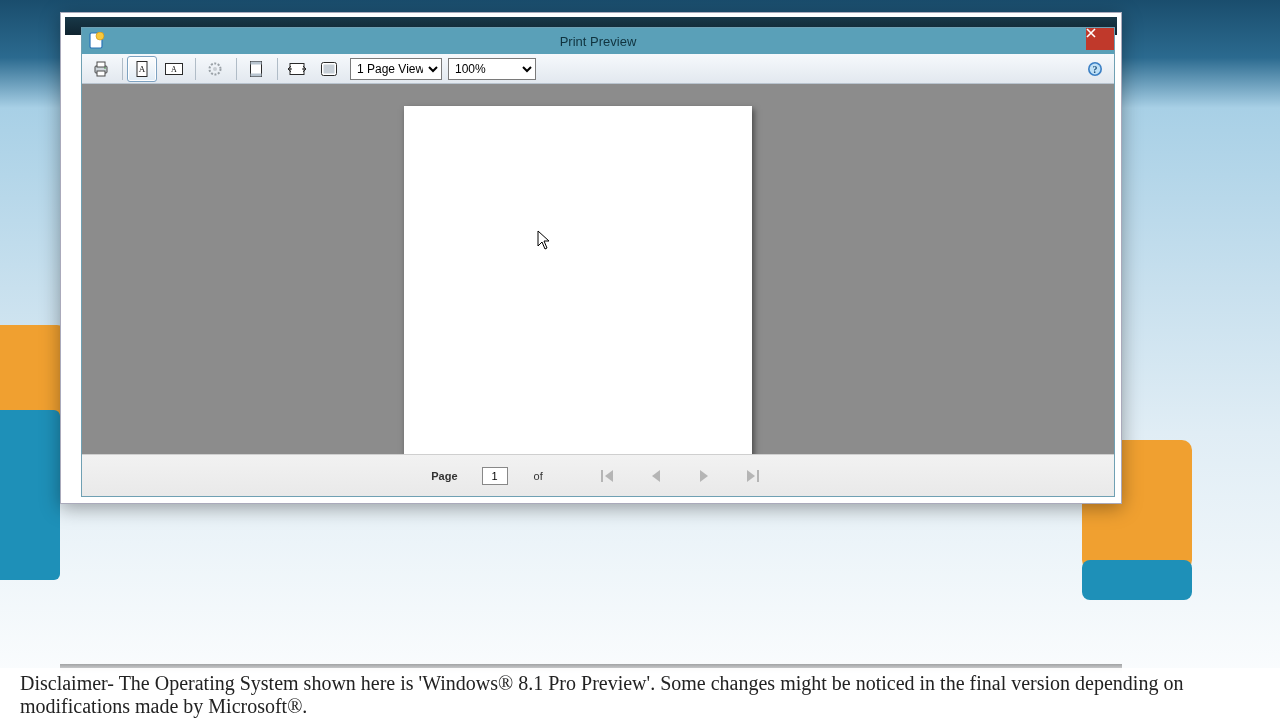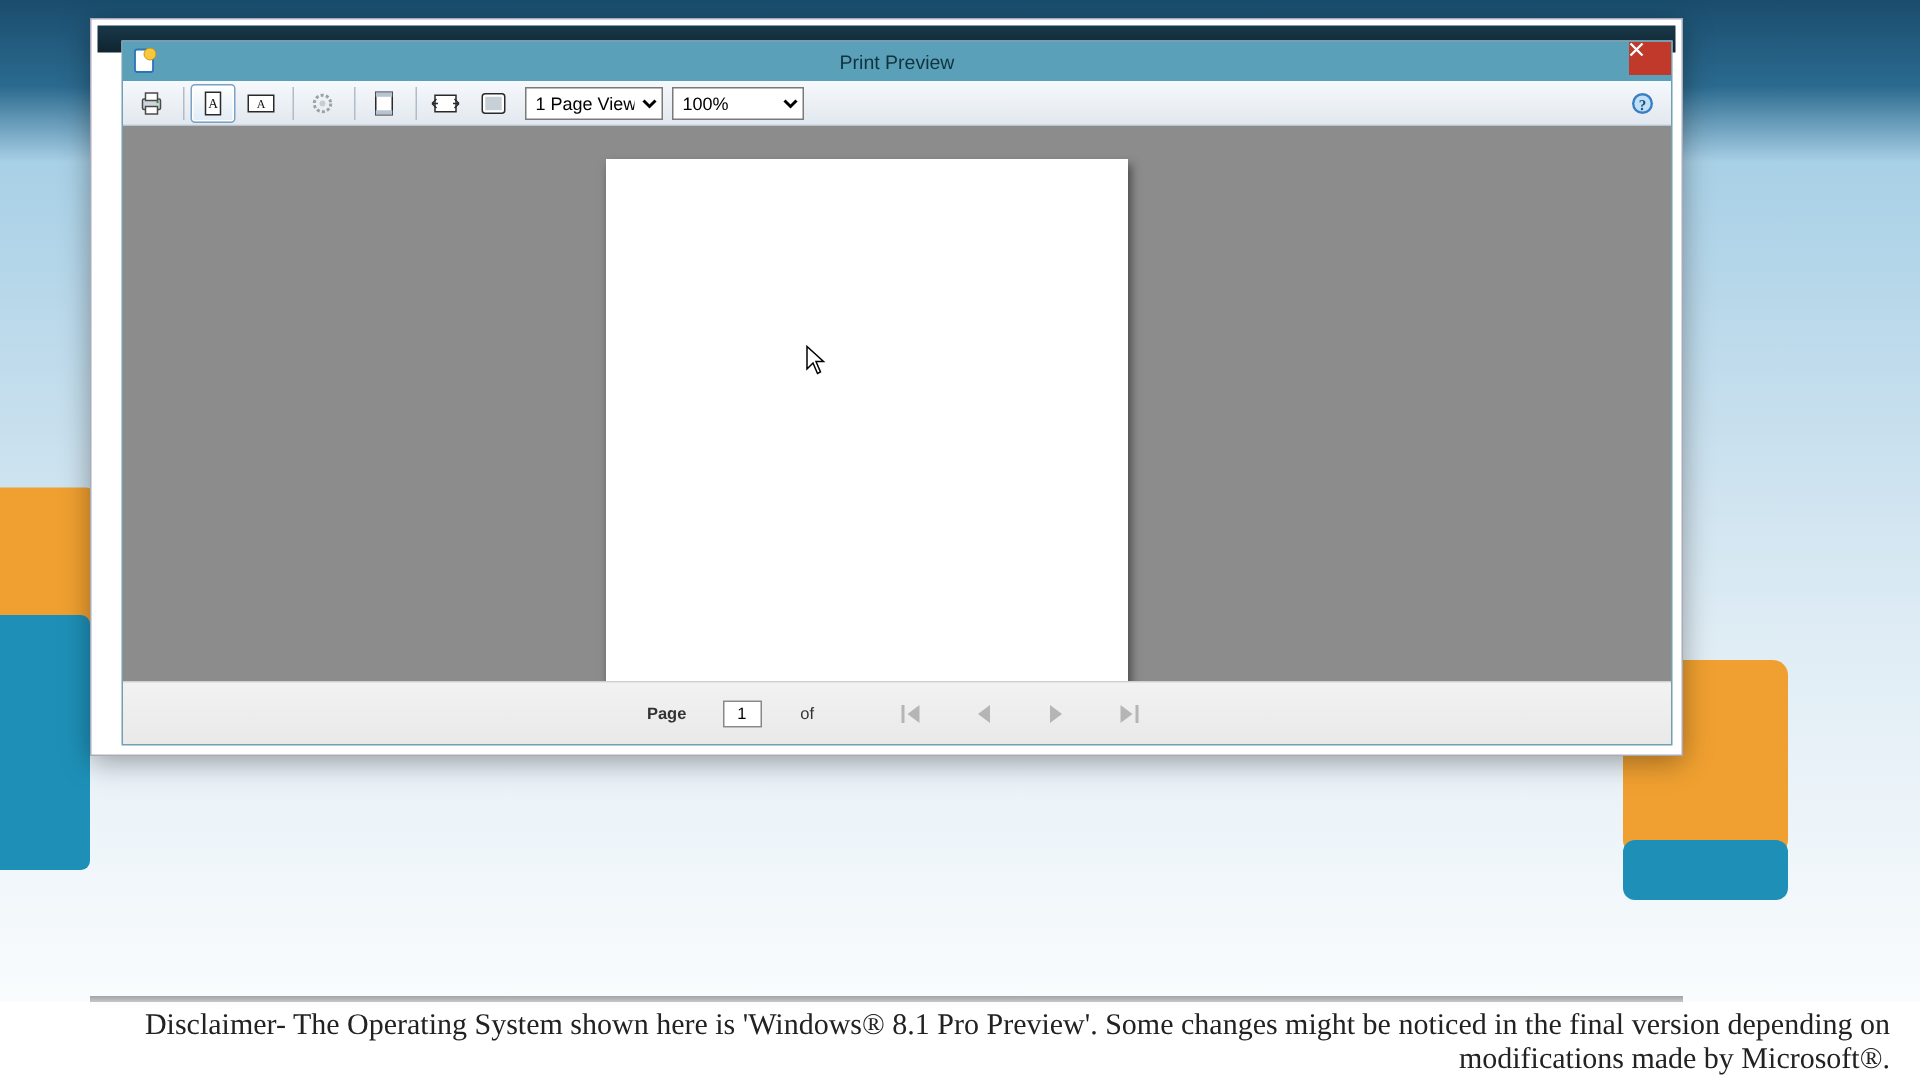--- a/index.html
+++ b/index.html
@@ -148,21 +148,21 @@
   
   .disclaimer {
     position: absolute;
     left: 0; right: 0; bottom: 0;
     background: rgba(255,255,255,0.94);
     padding: 4px 20px 2px;
     font-family: Georgia, "Times New Roman", serif;
     font-size: 20px;
     line-height: 1.15;
     color: #222;
-    text-align: right;
+    text-align: left;
     z-index: 50;
   }
 
   .window-shadow-line {
     position:absolute;
     left:60px; width:1062px; top:664px; height:10px;
     background: linear-gradient(to bottom, rgba(0,0,0,0.35), rgba(0,0,0,0));
     z-index:5;
   }
 

